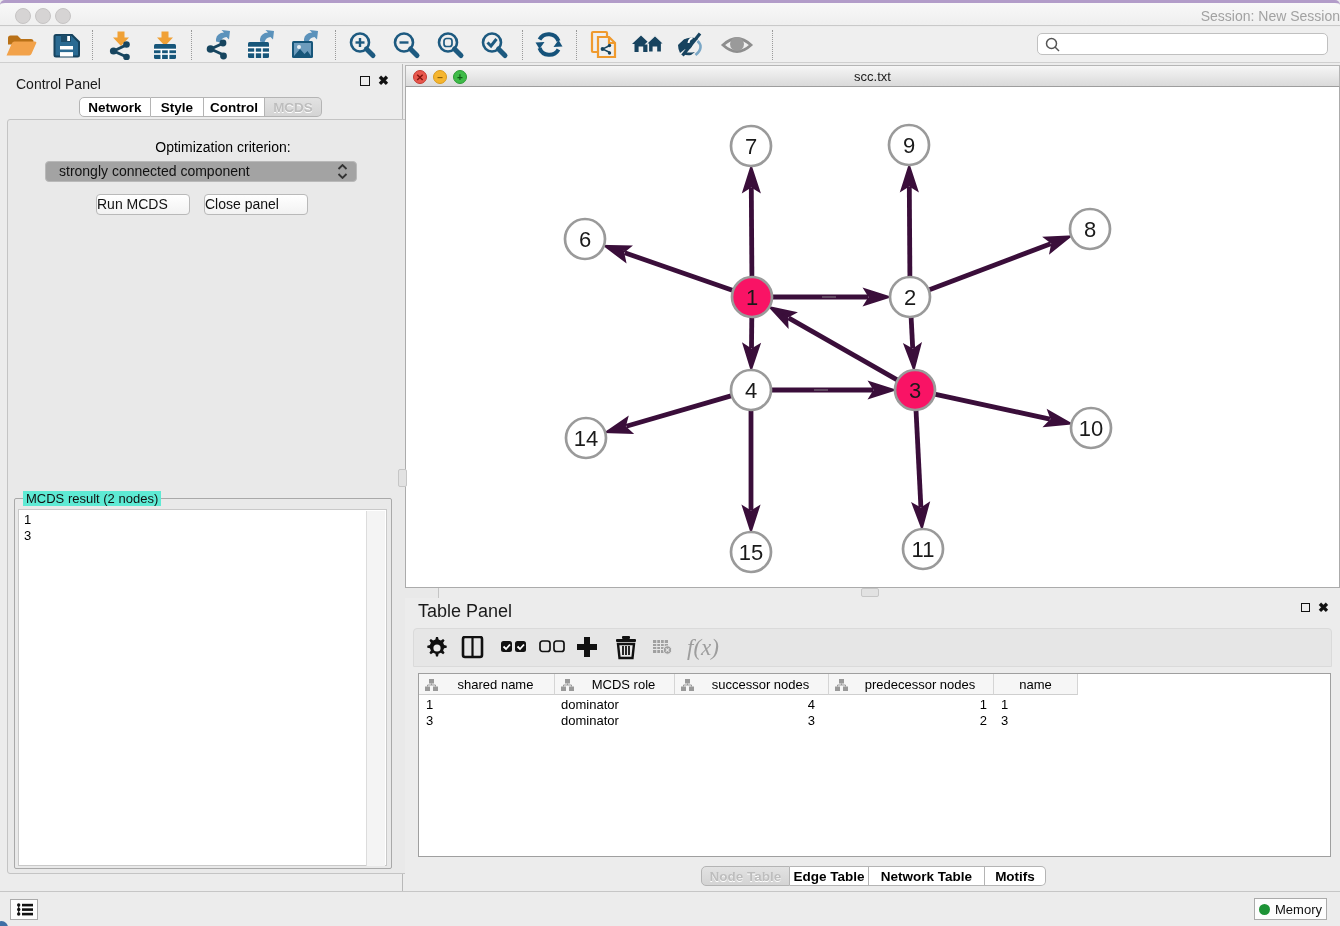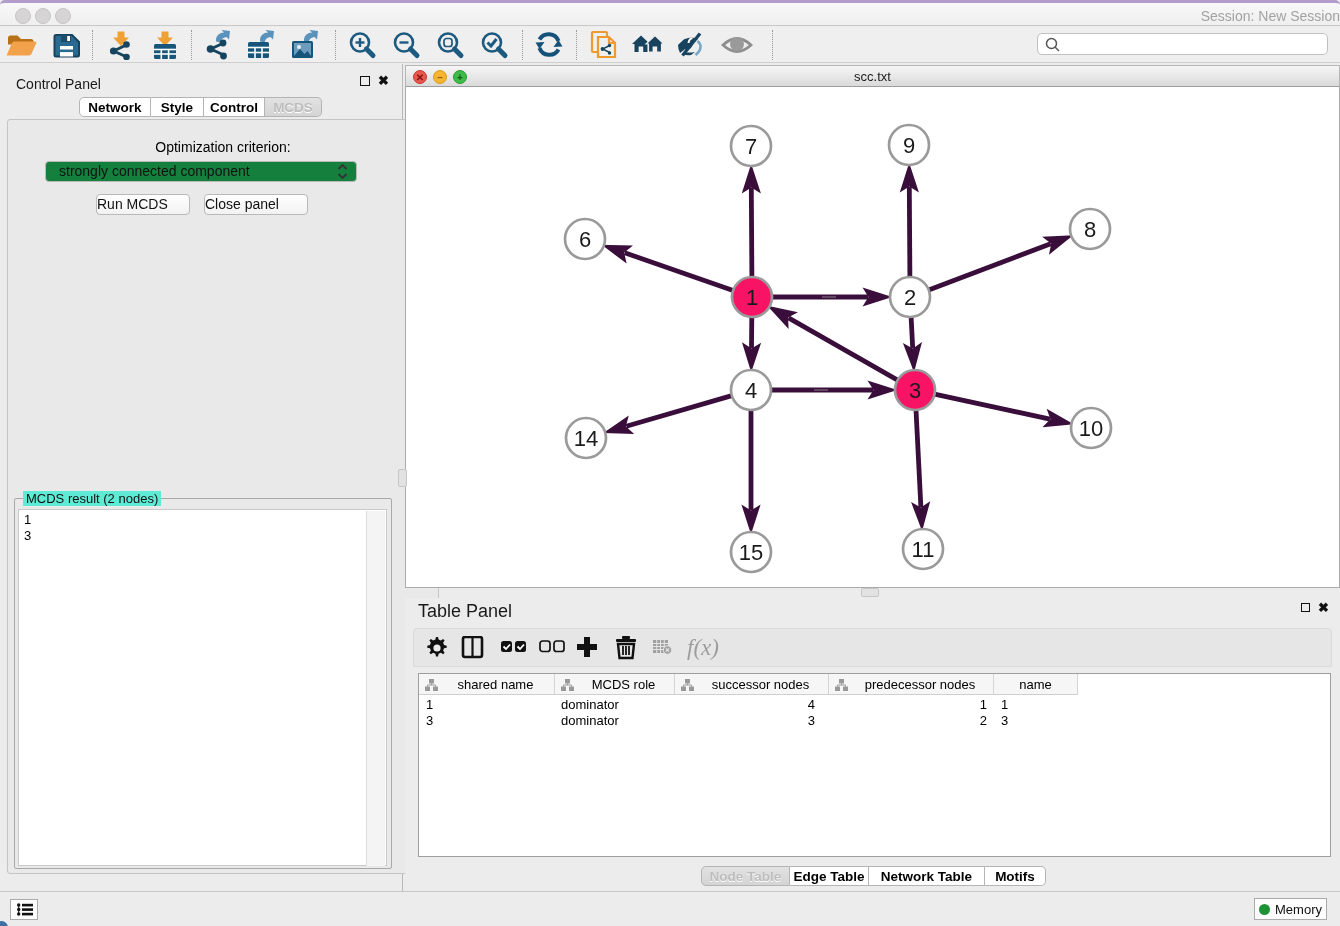--- a/index.html
+++ b/index.html
@@ -16,21 +16,21 @@
 #cpanel{position:absolute;left:0;top:64px;width:403px;height:827px;background:#ececec;border-right:1px solid #b8b8b8}
 #cpanel .hdr{position:absolute;left:16px;top:12px;font-size:14px;color:#1a1a1a}
 .winbtn{position:absolute;top:9px;font-size:13px;color:#111;font-weight:bold}
 #tabpane{position:absolute;left:7px;top:55px;width:432px;height:755px;background:#e9e9e9;border:1px solid #c4c4c4;border-radius:3px}
 .tabstrip{position:absolute;display:flex;height:20px;font-size:13.5px;z-index:2}
 .tab{background:#fff;border:1px solid #b4b4b4;border-left:none;padding:0;line-height:19px;text-align:center;color:#000;font-weight:bold}
 .tab.first{border-left:1px solid #b4b4b4;border-radius:5px 0 0 5px}
 .tab.last{border-radius:0 5px 5px 0}
 .tab.sel{background:linear-gradient(#e2e2e2,#d4d4d4);color:#bdbdbd;text-shadow:0 1px 0 #fff}
 #optlbl{position:absolute;left:0;top:19px;width:100%;text-align:center;font-size:14px;color:#000}
-#dropdown{position:absolute;left:37px;top:41px;width:312px;height:21px;background:#15803d;border:1px solid #b9b9b9;border-radius:4px;font-size:14px;line-height:19px;padding-left:13px}
+#dropdown{position:absolute;left:37px;top:41px;width:312px;height:21px;background:#a3a3a3;border:1px solid #b9b9b9;border-radius:4px;font-size:14px;line-height:19px;padding-left:13px}
 .btn{position:absolute;top:74px;height:21px;background:linear-gradient(#ffffff,#f2f2f2);border:1px solid #b9b9b9;border-radius:4px;font-size:14px;text-align:left;line-height:19px}
 #fieldset{position:absolute;left:6px;top:378px;width:378px;height:371px;border:1px solid #a9a9a9;border-radius:2px}
 #fieldset .legend{position:absolute;left:8px;top:-8px;background:#5eead4;padding:0 3px;font-size:13px}
 #fieldset .inner{position:absolute;left:3px;top:10px;width:369px;height:357px;background:#fff;border:1px solid #c9c9c9}
 #fieldset .txt{position:absolute;left:5px;top:2px;font-size:13px;line-height:16px;color:#000}
 #fieldset .sbar{position:absolute;right:1px;top:1px;width:19px;height:355px;background:#f4f4f4;border-left:1px solid #dcdcdc}
 
 #netframe{position:absolute;left:405px;top:65px;width:935px;height:523px}
 #nettitle{position:absolute;left:0;top:0;width:935px;height:22px;background:linear-gradient(#f6f6f6,#dadada);border:1px solid #b5b5b5;border-bottom:1px solid #9d9d9d}
 #nettitle .t{position:absolute;top:3px;left:0;right:0;text-align:center;font-weight:normal;font-size:13px;color:#1a1a1a}

